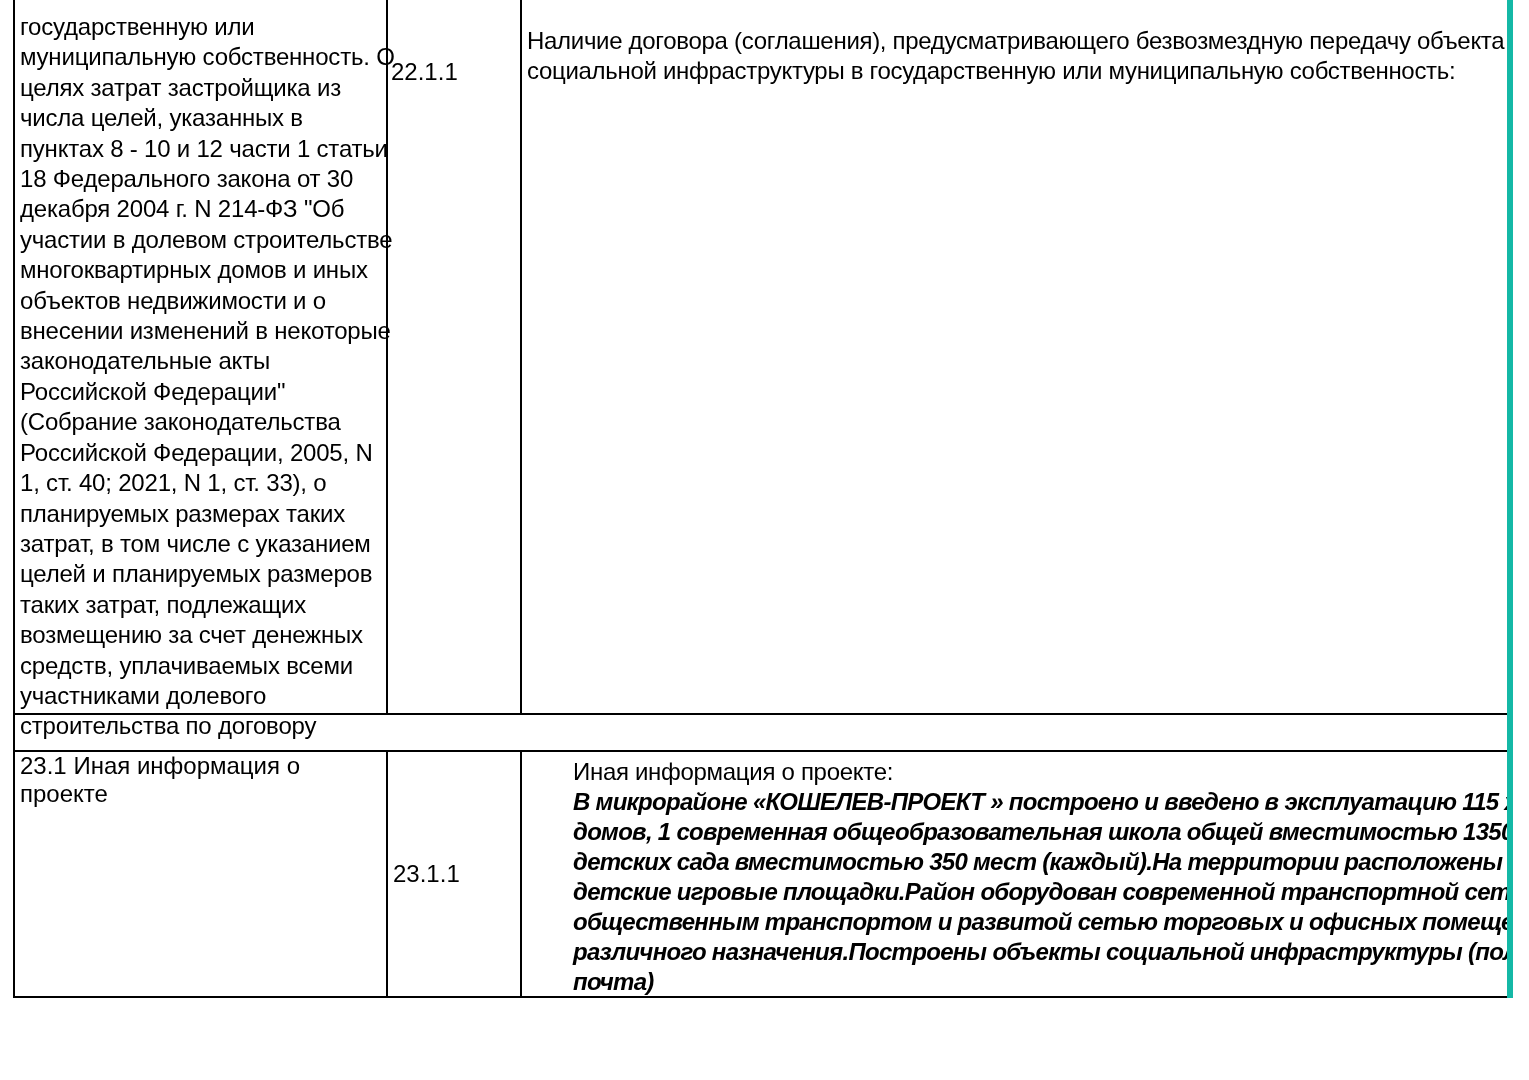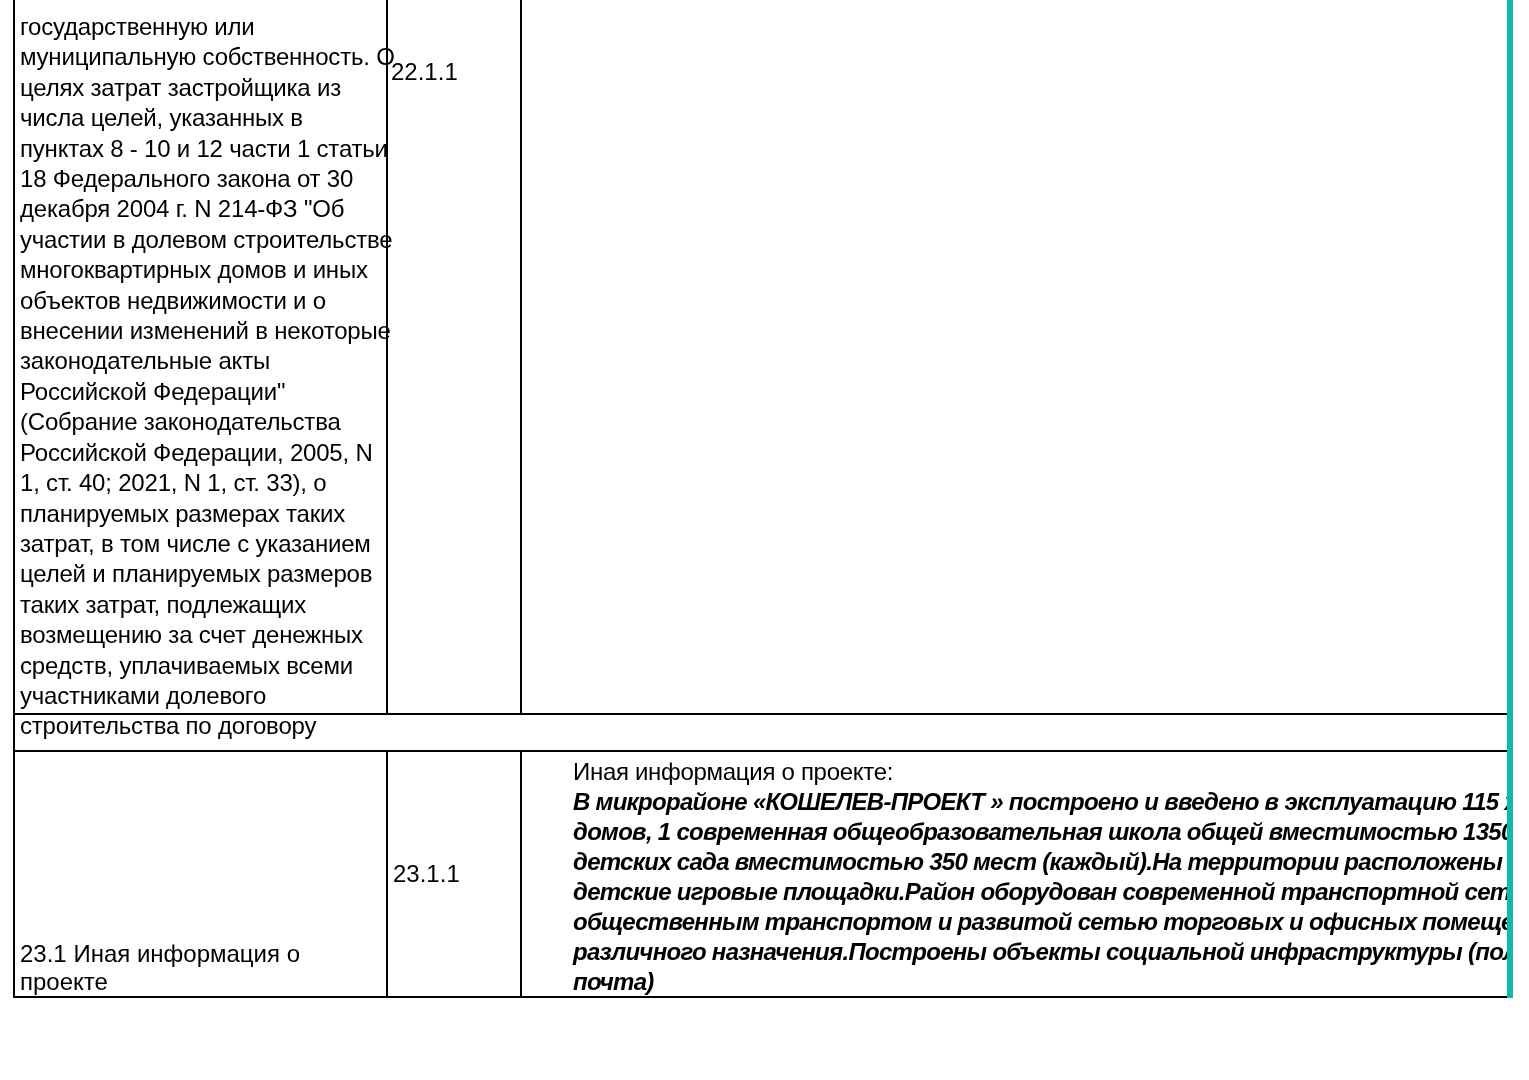--- a/index.html
+++ b/index.html
@@ -37,21 +37,21 @@
   .r1 .c2 { padding: 58px 2px 0 3px; }
   .r1 .c3 {
     padding: 26px 8px 0 5px;
     line-height: 30.4px;
     letter-spacing: -0.3px;
   }
   .bold { font-weight: bold; }
   
   .r2 { padding: 5px 4px 0 5px; line-height: 30px; white-space: pre; overflow: hidden; }
   
-  .r3 .c1 { display: flex; align-items: flex-end; padding: 0 2px 0 5px; }
+  .r3 .c1 { display: flex; align-items: flex-start; padding: 0 2px 0 5px; }
   .r3 .c2 { display: flex; align-items: center; padding: 0 2px 0 5px; }
   .r3 .c3 {
     padding: 5px 6px 0 5px;
     line-height: 30px;
     letter-spacing: -0.3px;
     margin-left: 46px;
   }
   .r3 .c3 .bold { letter-spacing: -0.7px; font-style: italic; }
 </style>
 </head>
@@ -83,20 +83,22 @@
 таких затрат, подлежащих
 возмещению за счет денежных
 средств, уплачиваемых всеми
 участниками долевого
 строительства по договору</div>
     </div>
     <div class="c2">
       <span>22.1.1</span>
     </div>
     <div class="c3">
+      <div class="prelines">Наличие договора (соглашения), предусматривающего безвозмездную передачу объекта
+социальной инфраструктуры в государственную или муниципальную собственность:</div>
     </div>
   </div>
 
   <div class="row r2">
     <span>23 Иная, не противоречащая законодательству, информация о проекте</span>
   </div>
 
   <div class="row r3">
     <div class="c1">
       <span>23.1 Иная информация о проекте</span>

